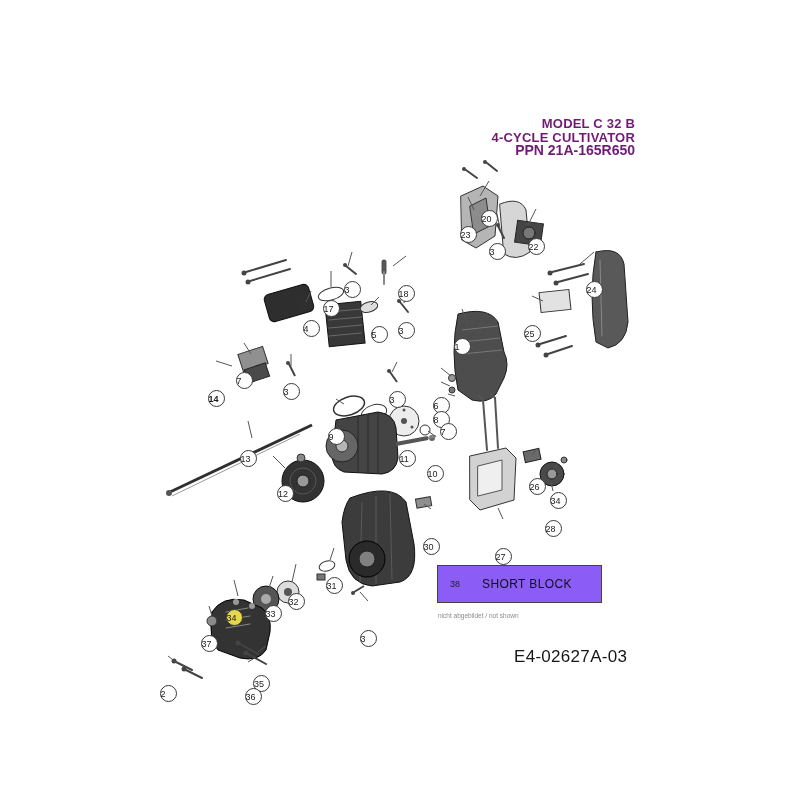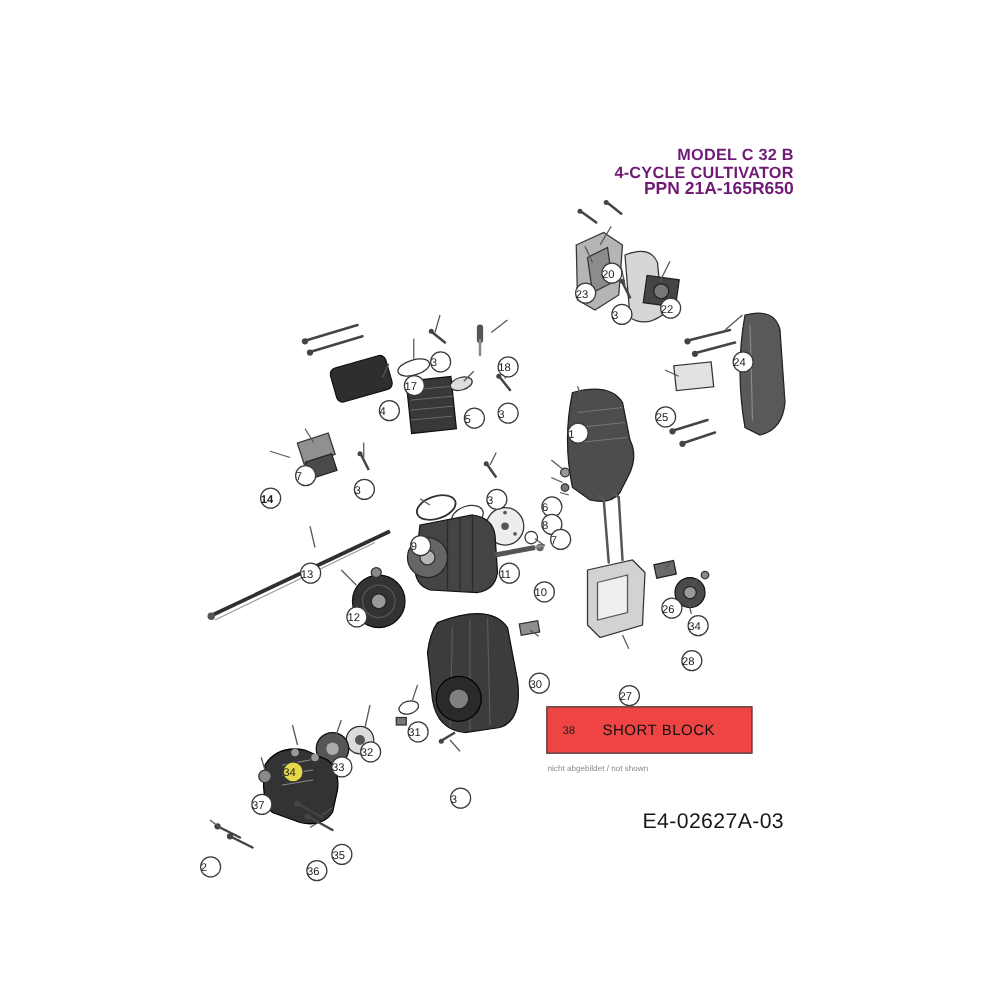--- a/index.html
+++ b/index.html
@@ -19,21 +19,21 @@
     margin-top:37px;
   }
   .callout.hl{background:var(--hl,#e6d84a);}
   #header-block{
     position:absolute;top:117px;right:165px;text-align:right;color:#701a75;z-index:4;
   }
   #header-block .t1,#header-block .t2{font-size:13px;font-weight:bold;line-height:14px;letter-spacing:.2px;}
   #header-block .t3{font-size:14px;font-weight:bold;line-height:11px;}
   #short-block-box{
     position:absolute;left:437px;top:565px;width:163px;height:36px;
-    border:1px solid #444;background:#ef4444;z-index:4;display:flex;align-items:center;
+    border:1px solid #444;background:#8b5cf6;z-index:4;display:flex;align-items:center;
   }
   #short-block-box .num{font-size:9px;color:#222;margin-left:12px;}
   #short-block-box .lbl{font-size:12px;color:#111;letter-spacing:.4px;margin-left:22px;}
   #short-block-note{
     position:absolute;left:438px;top:612px;font-size:6.5px;color:#8a8a8a;z-index:4;
   }
   #drawing-number{
     position:absolute;left:514px;top:647px;font-size:17px;color:#161616;z-index:4;letter-spacing:.3px;
   }
 </style>
@@ -272,21 +272,21 @@
       <div class="callout" style="left: 544.5px; top: 482.5px;">28</div>
       <div class="callout" style="left: 277px; top: 447.5px;">12</div>
       <div class="callout" style="left: 494.5px; top: 510.5px;">27</div>
       <div class="callout" style="left: 422.5px; top: 500.5px;">30</div>
       <div class="callout" style="left: 325.5px; top: 539.5px;">31</div>
       <div class="callout" style="left: 287.5px; top: 555.5px;">32</div>
       <div class="callout" style="left: 264.5px; top: 567.5px;">33</div>
       <div class="callout hl" style="left: 225.5px; top: 571.5px;">34</div>
       <div class="callout" style="left: 359.5px; top: 592.5px;">3</div>
       <div class="callout" style="left: 200.5px; top: 597.5px;">37</div>
-      <div class="callout" style="left: 265px; top: 637.5px;">35</div>
+      <div class="callout" style="left: 253px; top: 637.5px;">35</div>
       <div class="callout" style="left: 244.5px; top: 650.5px;">36</div>
       <div class="callout" style="left: 159.5px; top: 647.5px;">2</div>
     </div>
 
   <div id="header-block">
     <div class="t1">MODEL C 32 B</div>
     <div class="t2">4-CYCLE CULTIVATOR</div>
     <div class="t3">PPN 21A-165R650</div>
   </div>
 

